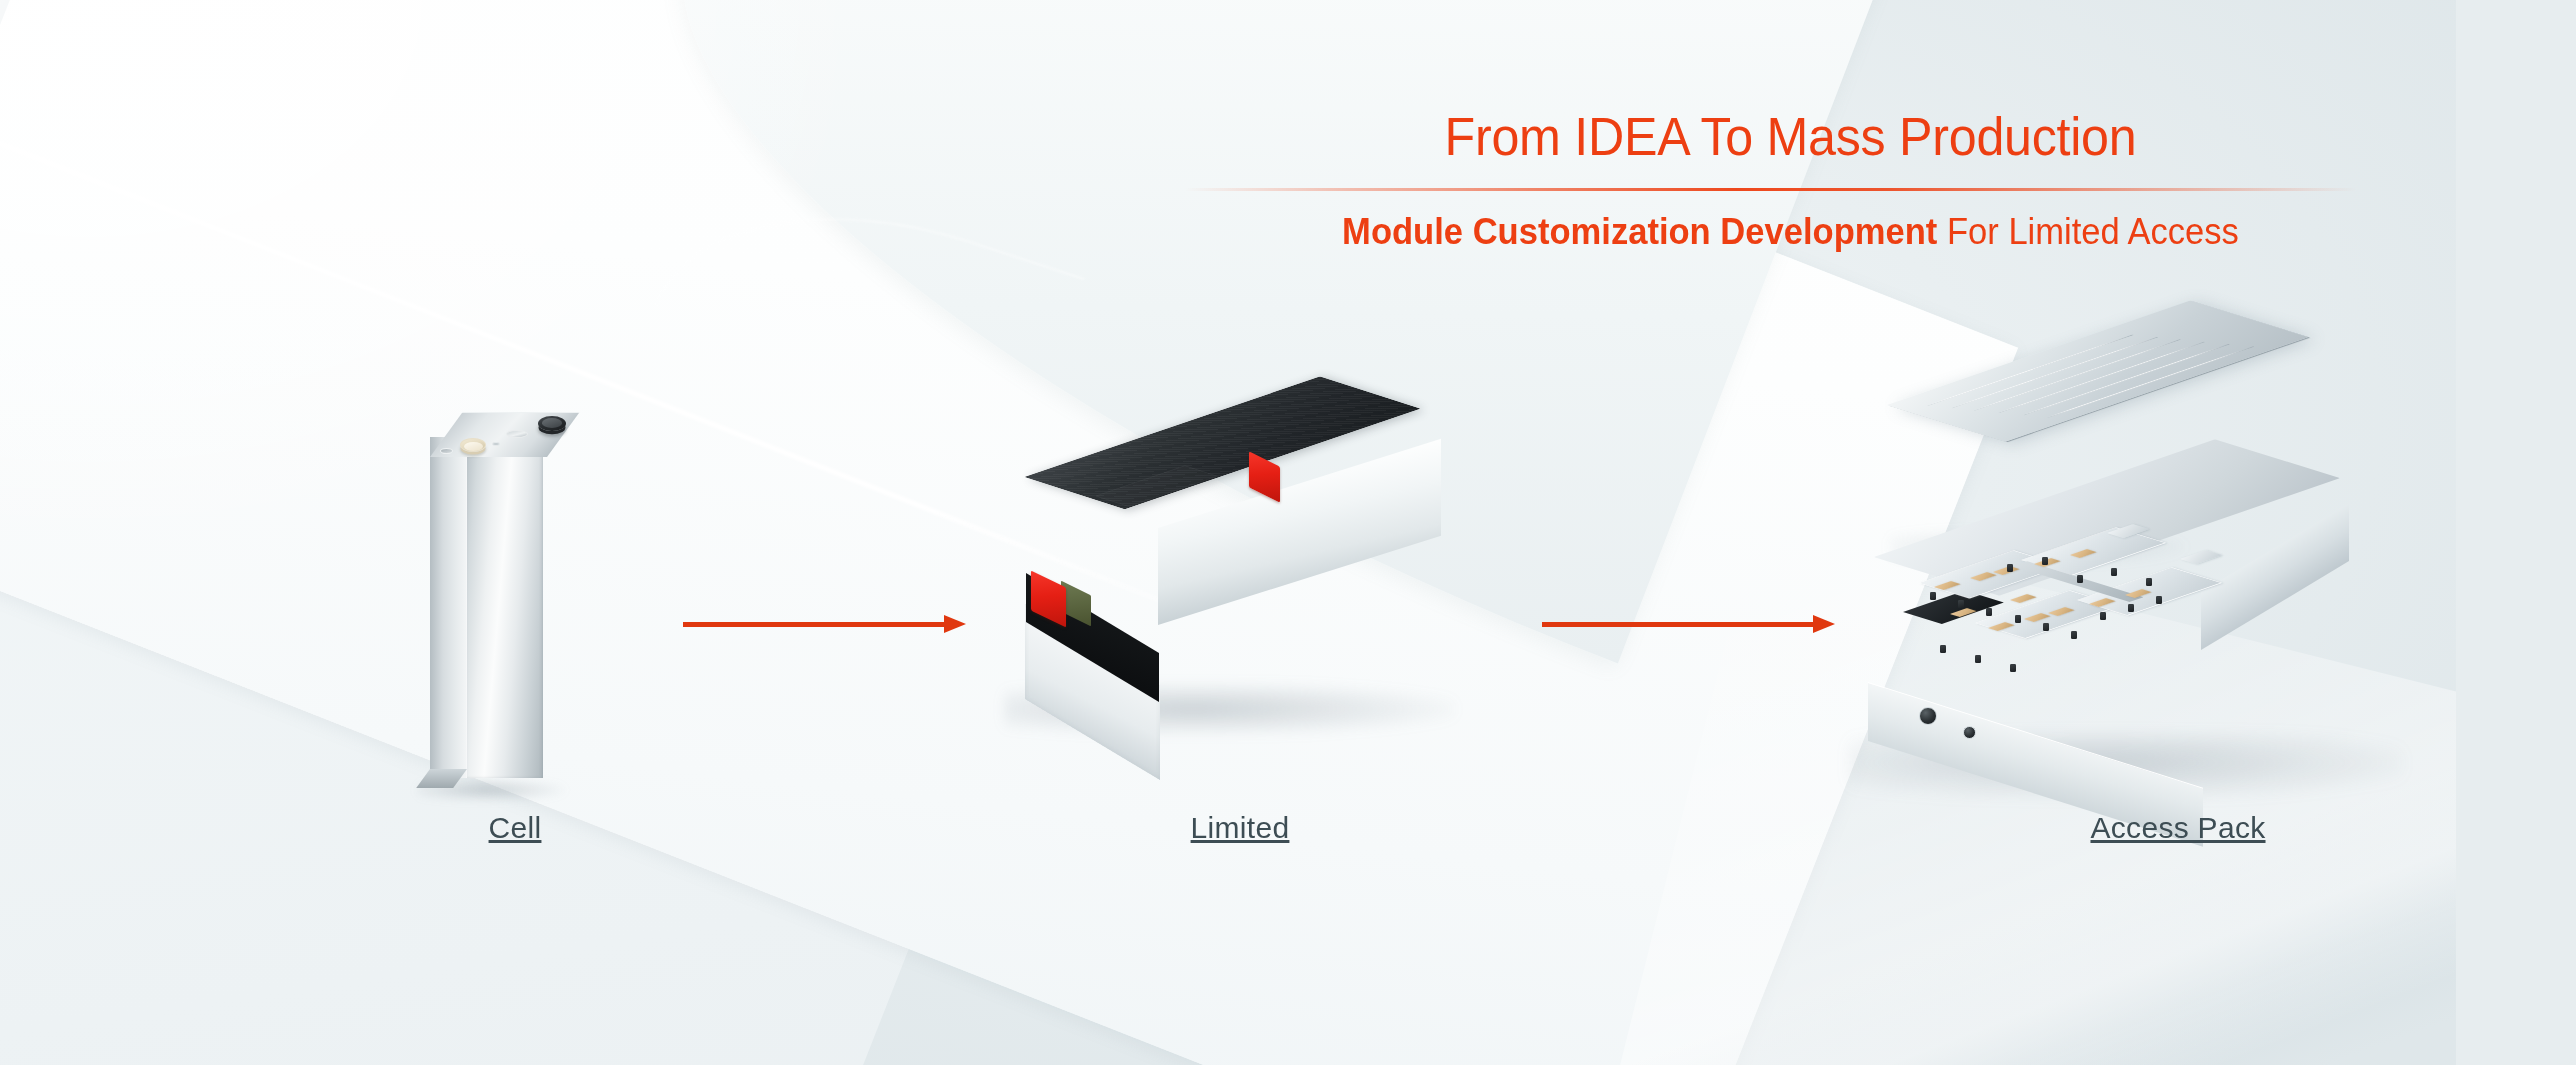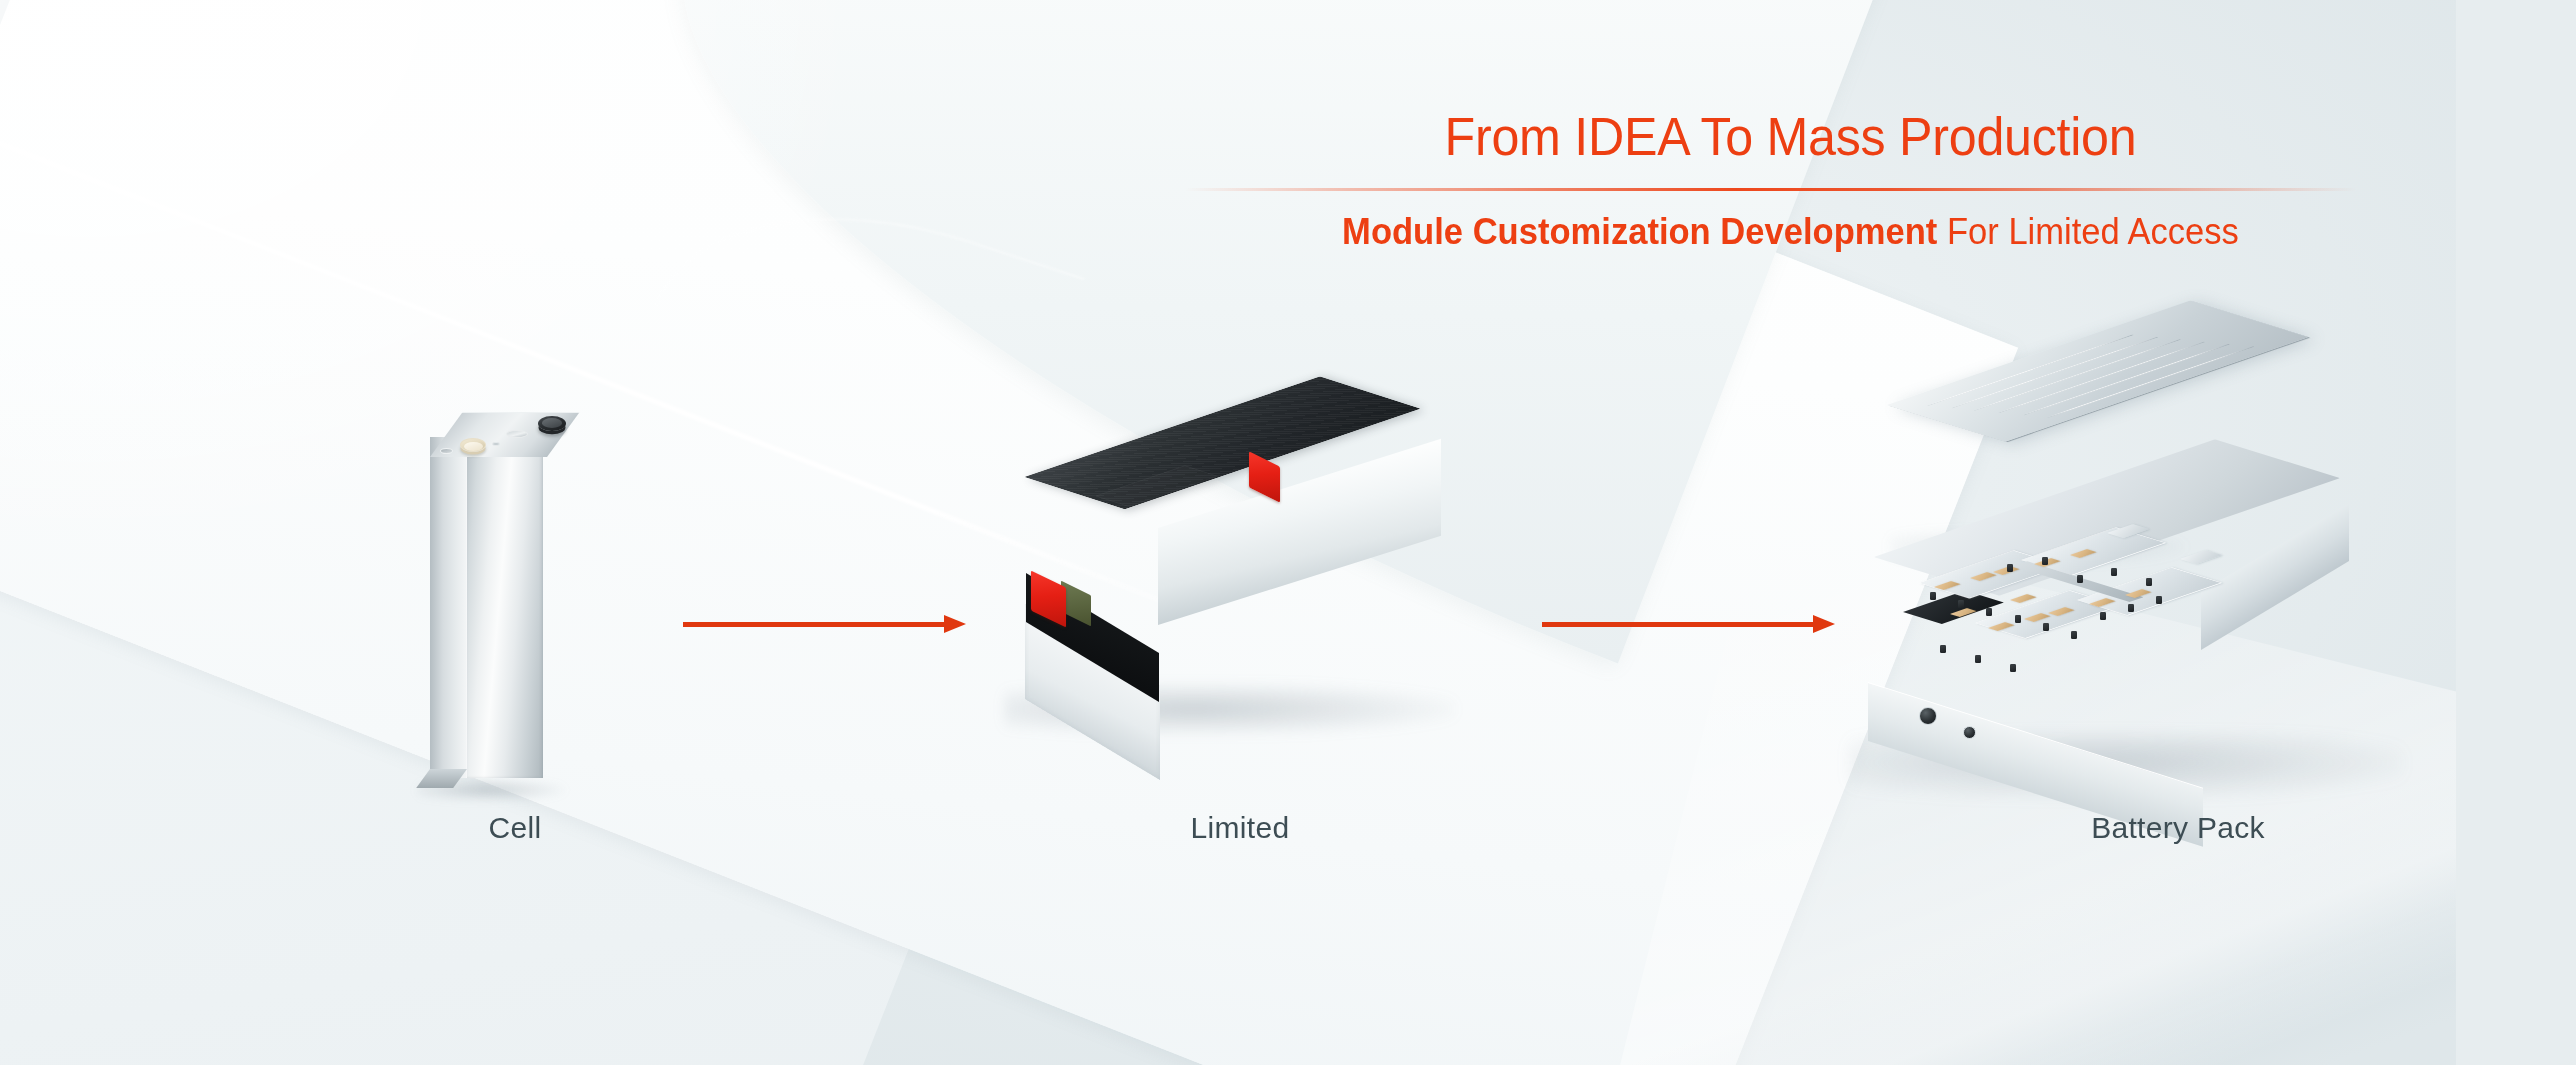--- a/index.html
+++ b/index.html
@@ -132,20 +132,21 @@
 
   
   .item-label {
     position: absolute;
     font-size: 30px;
     font-weight: 400;
     color: #3d4d54;
     letter-spacing: 0.3px;
     white-space: nowrap;
     transform: translateX(-50%);
+    text-decoration: underline;
   }
 
   
   .arrow { position: absolute; height: 19.3px; }
   .arrow .shaft {
     position: absolute; left: 0; top: 7px;
     height: 5.2px; background: #e0380f;
   }
   .arrow .head {
     position: absolute; top: 0; right: 0;
@@ -546,16 +547,16 @@
     <div class="bolt" style="left:120px; top:256px;"></div>
     <div class="bolt" style="left:155px; top:265px;"></div>
 
     <div class="pack-box" style="left:252px; top:134px; width:26px; height:16.7px;"></div>
     <div class="pack-box" style="left:325px; top:160px; width:26px; height:16.7px;"></div>
 
     <div class="hv-conn" style="left:64px; top:308px; width:18px; height:18px;"></div>
     <div class="hv-conn" style="left:108px; top:327px; width:13px; height:13px;"></div>
 
   </div>
-  <div class="item-label" style="left:2178px; top:811px;">Battery Pack</div>
+  <div class="item-label" style="left:2178px; top:811px;">Access Pack</div>
 
 </div>
 
 
 </body></html>

